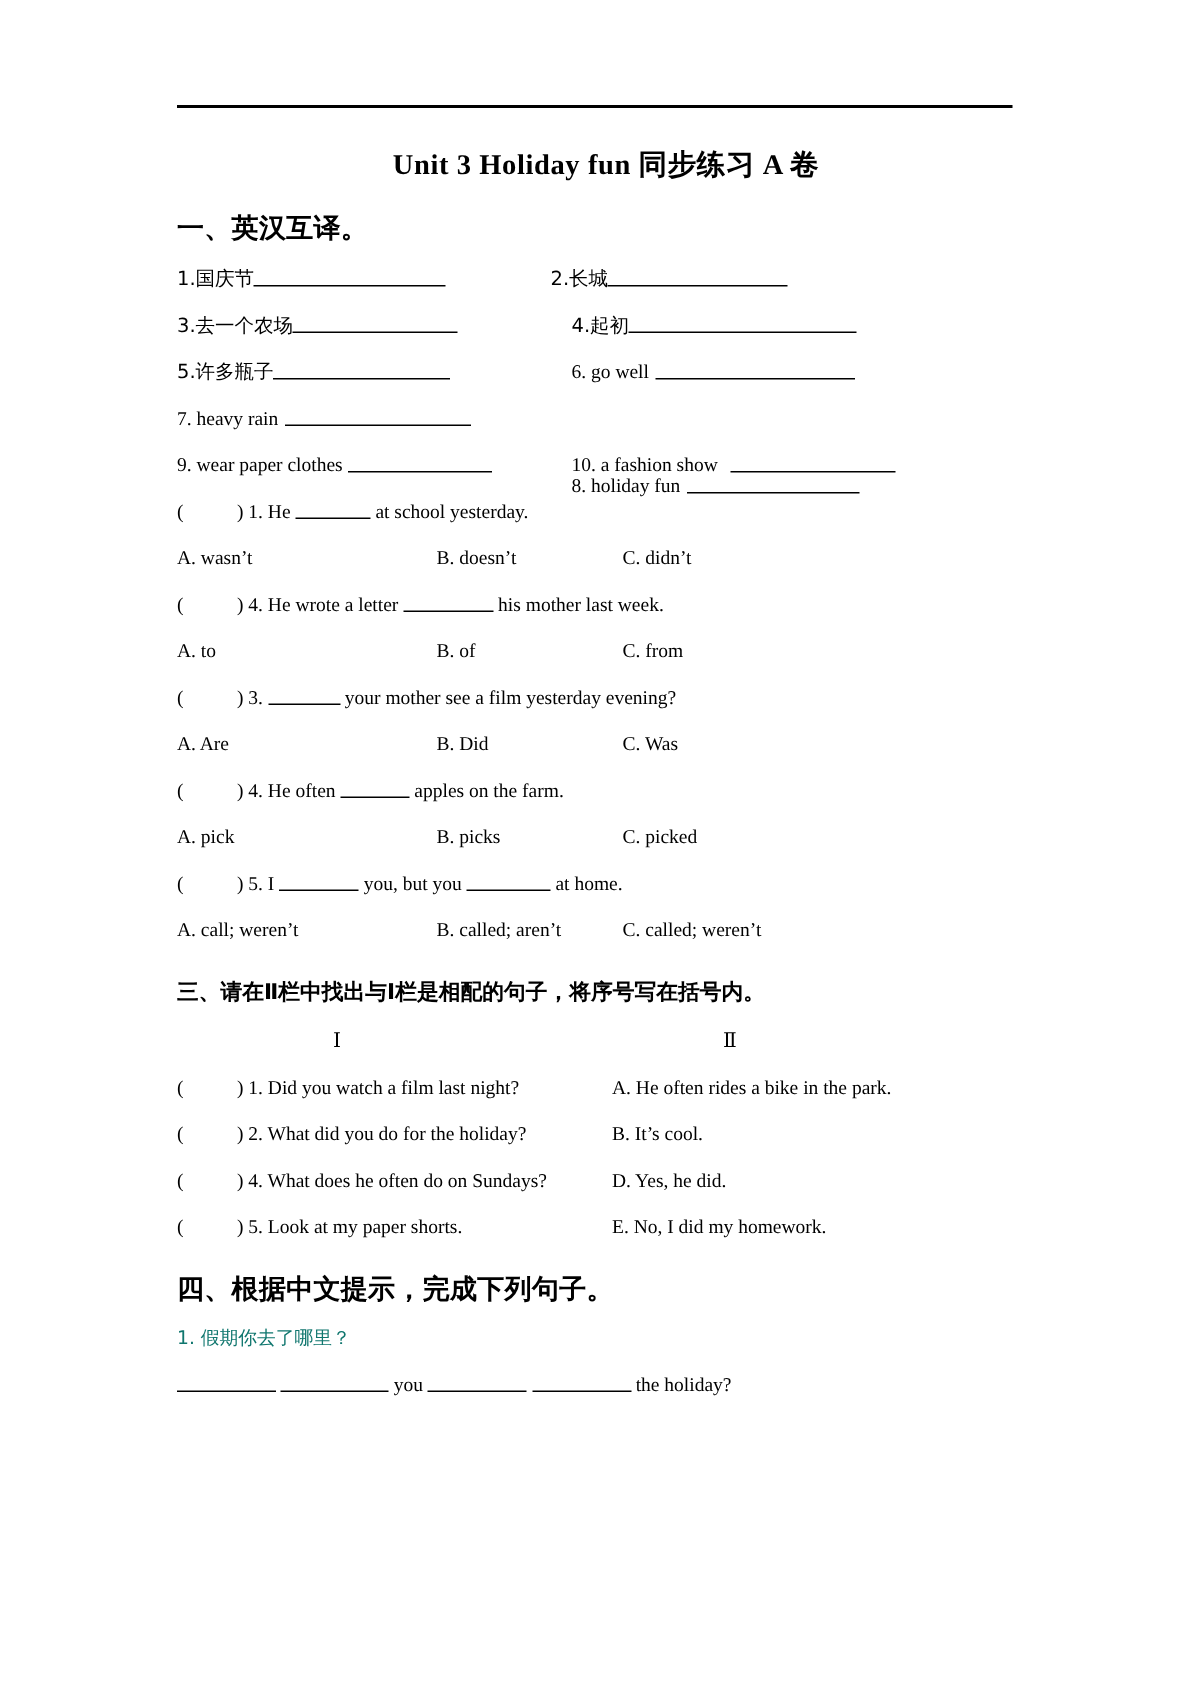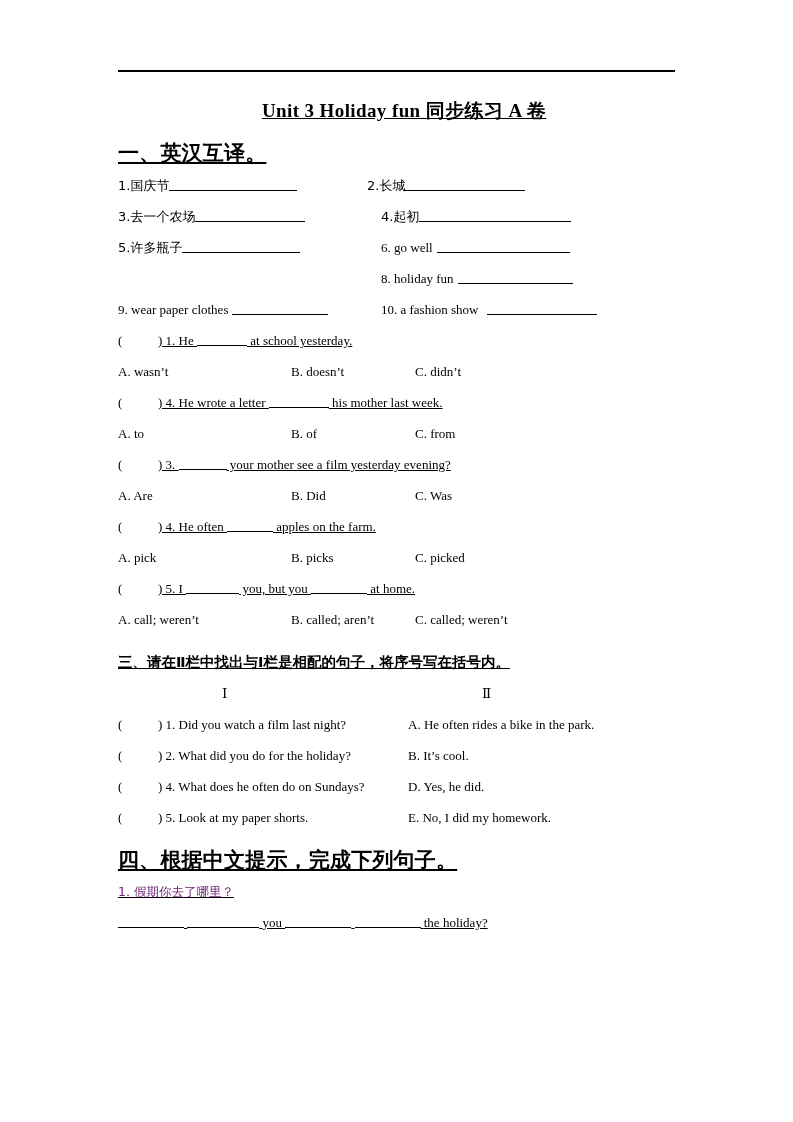--- a/index.html
+++ b/index.html
@@ -32,39 +32,38 @@
     height: 0;
     border-top: 2px solid #000;
   }
 
   
   .content {
     position: absolute;
     left: 118px;
     top: 96px;
     width: 560px;
-    text-decoration: underline;
   }
 
   
   .doc-title {
     text-align: center;
     font-size: 19px;
     font-weight: bold;
     letter-spacing: 0.4px;
     margin: 0 0 4px 0;
     padding-left: 12px;
     line-height: 30px;
     white-space: nowrap;
   }
 
   
   .sec-heading {
     font-family: "DejaVu Sans", "Liberation Sans", sans-serif;
-    font-size: 21px;
+    font-size: 18px;
     font-weight: bold;
     line-height: 22px;
     margin: 16px 0 6px 0;
     letter-spacing: 0.2px;
     white-space: nowrap;
   }
   .sec-heading.h3 { font-size: 14.5px; letter-spacing: 0px; }
 
   
   .row {
@@ -105,21 +104,21 @@
 
   
   .match-head { position: relative; height: 30px; font-size: 13.5px; line-height: 30px; }
   .match-head .num1 { position:absolute; left:104px; }
   .match-head .num2 { position:absolute; left:364px; }
   .match-row { position: relative; height: 31px; font-size: 13px; line-height: 31px; white-space: nowrap; }
   .match-row .left { position:absolute; left:0; }
   .match-row .right { position:absolute; left:290px; }
 
   
-  .s4-q { font-size: 12.5px; line-height: 30px; height: 30px; font-family: "DejaVu Sans","Liberation Sans",sans-serif; color:#701a75;}
+  .s4-q { font-size: 12.5px; line-height: 30px; height: 30px; font-family: "DejaVu Sans","Liberation Sans",sans-serif; color:#0f766e;}
   .s4-ans { font-size: 13px; line-height: 32px; height: 32px; white-space: nowrap; }
 </style>
 </head>
 <body>
 
 <div class="page">
 
   <div class="top-rule"></div>
 
   <div class="content">
@@ -134,21 +133,22 @@
         </div>
         <div class="row tr-row">
           <span class="cell tr-item" style="left: 0px;"><span class="label cn">3.去一个农场</span><span class="blank" style="width: 110px;"></span></span>
           <span class="cell tr-item" style="left: 263px;"><span class="label cn">4.起初</span><span class="blank" style="width: 152px;"></span></span>
         </div>
         <div class="row tr-row">
           <span class="cell tr-item" style="left: 0px;"><span class="label cn">5.许多瓶子</span><span class="blank" style="width: 118px;"></span></span>
           <span class="cell tr-item" style="left: 263px;"><span class="label">6. go well</span><span class="pre-gap" style="width: 4px;"></span><span class="blank" style="width: 133px;"></span></span>
         </div>
         <div class="row tr-row">
-          <span class="cell tr-item" style="left: 263px;"><span class="label">8. holiday fun</span><span class="pre-gap" style="width: 4px;"></span><span class="blank" style="width: 115px;"></span></span>
+          <span class="cell tr-item" style="left: 0px;"><span class="label">7. heavy rain</span><span class="pre-gap" style="width: 4px;"></span><span class="blank" style="width: 124px;"></span></span>
+          <span class="cell tr-item" style="left: 263px; margin-top: 45px;"><span class="label">8. holiday fun</span><span class="pre-gap" style="width: 4px;"></span><span class="blank" style="width: 115px;"></span></span>
         </div>
         <div class="row tr-row">
           <span class="cell tr-item" style="left: 0px;"><span class="label">9. wear paper clothes</span><span class="pre-gap" style="width: 4px;"></span><span class="blank" style="width: 96px;"></span></span>
           <span class="cell tr-item" style="left: 263px;"><span class="label">10. a fashion show</span><span class="pre-gap" style="width: 8px;"></span><span class="blank" style="width: 110px;"></span></span>
         </div>
       </div>
 
     <div id="s2">
         <div class="q-row"><span class="paren">(</span><span>) 1. He </span><span class="blank" style="width: 50px;"></span><span> at school yesterday.</span></div>
         <div class="opt-row">

